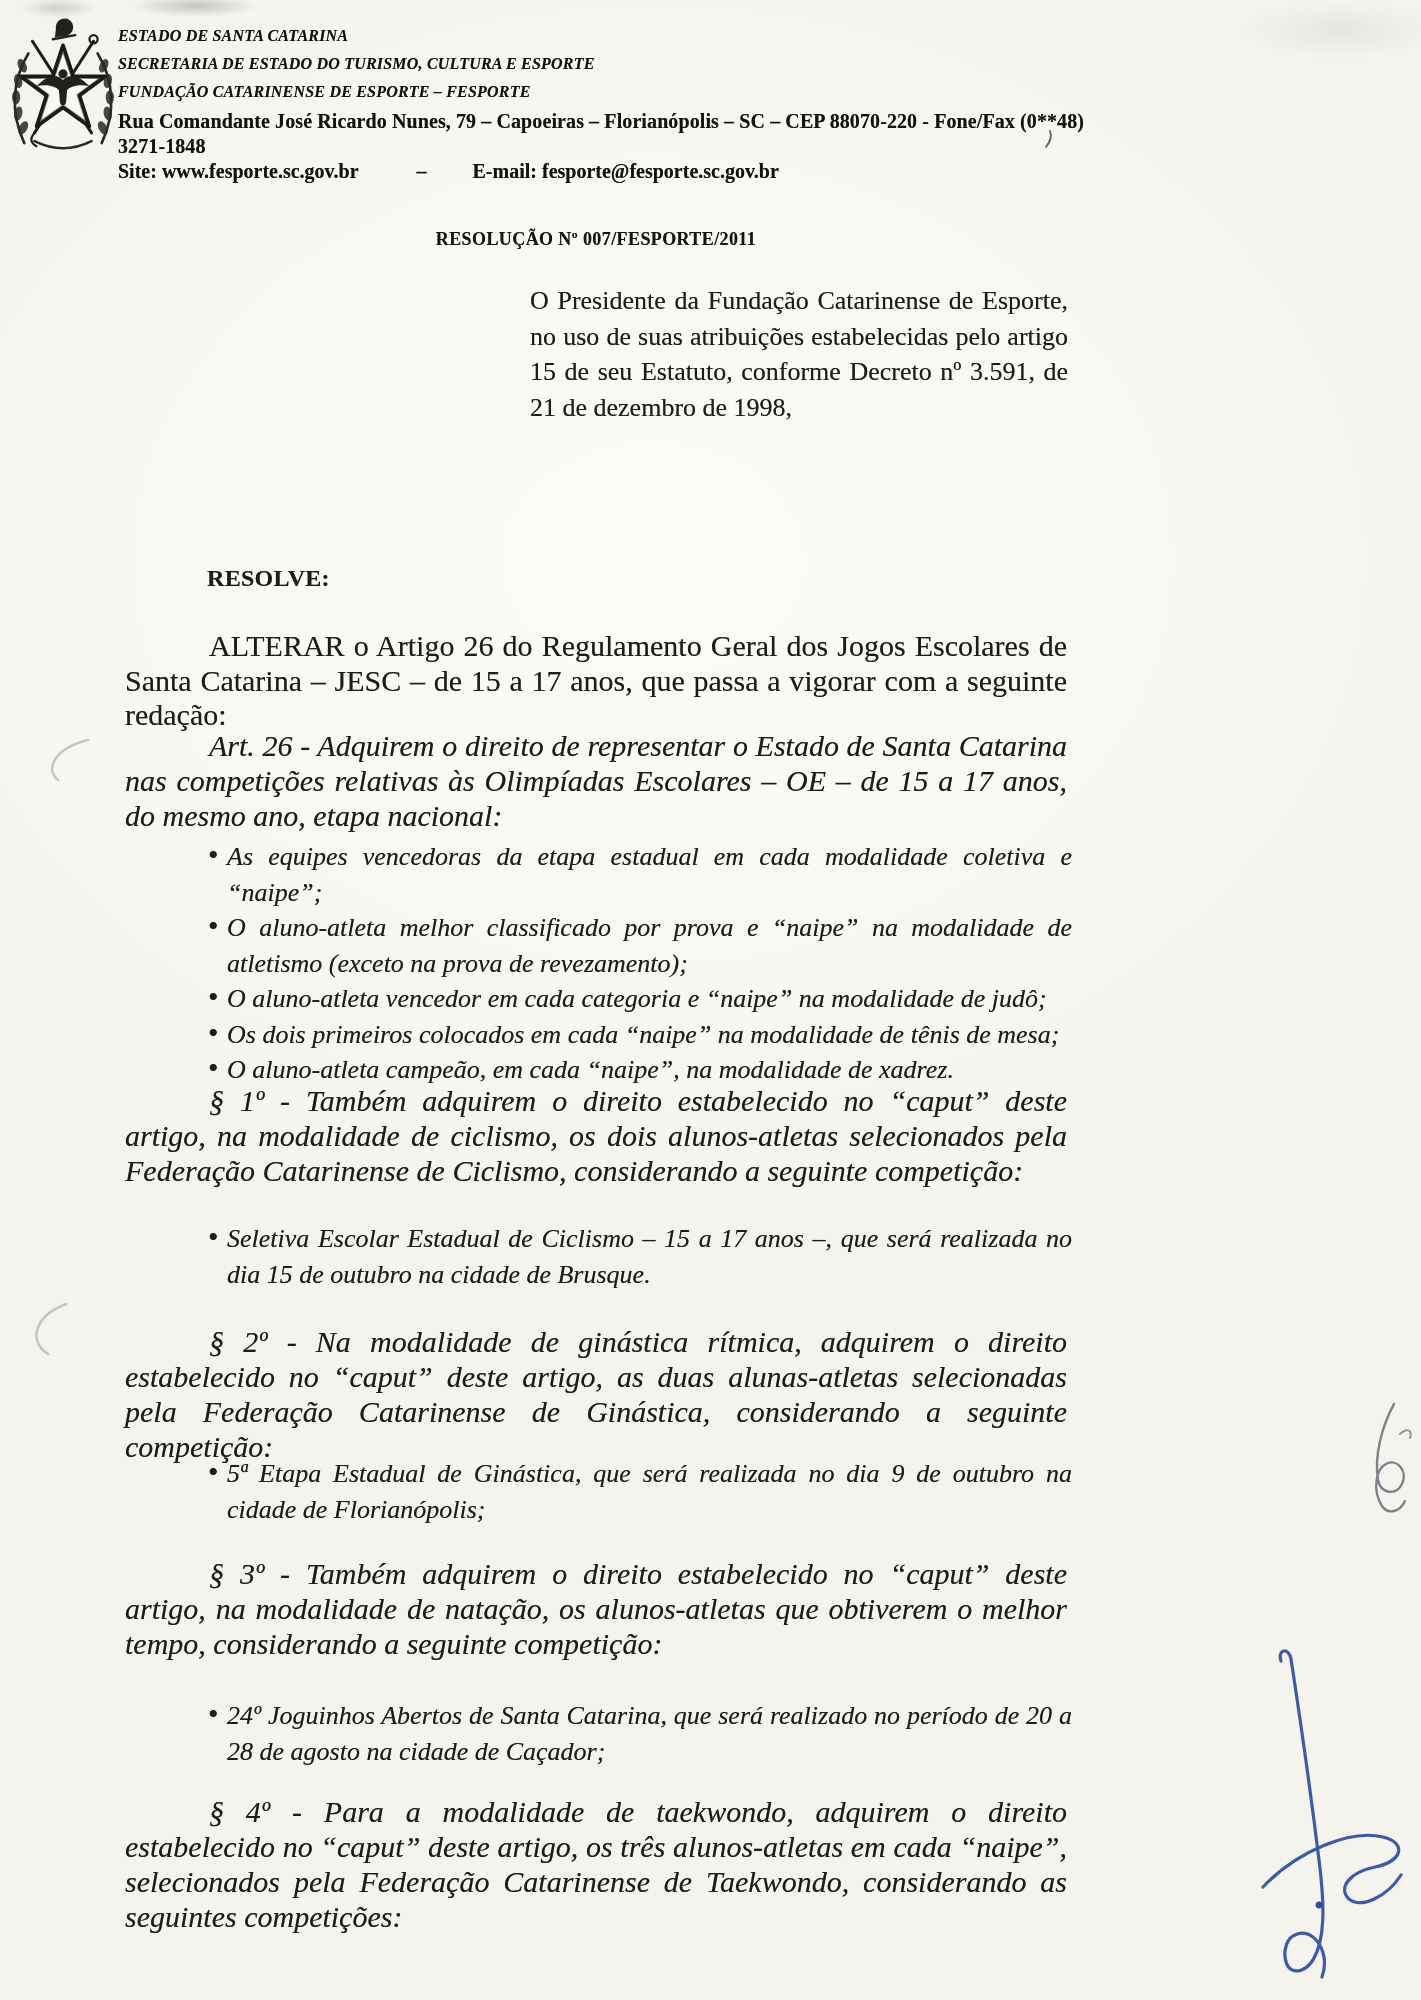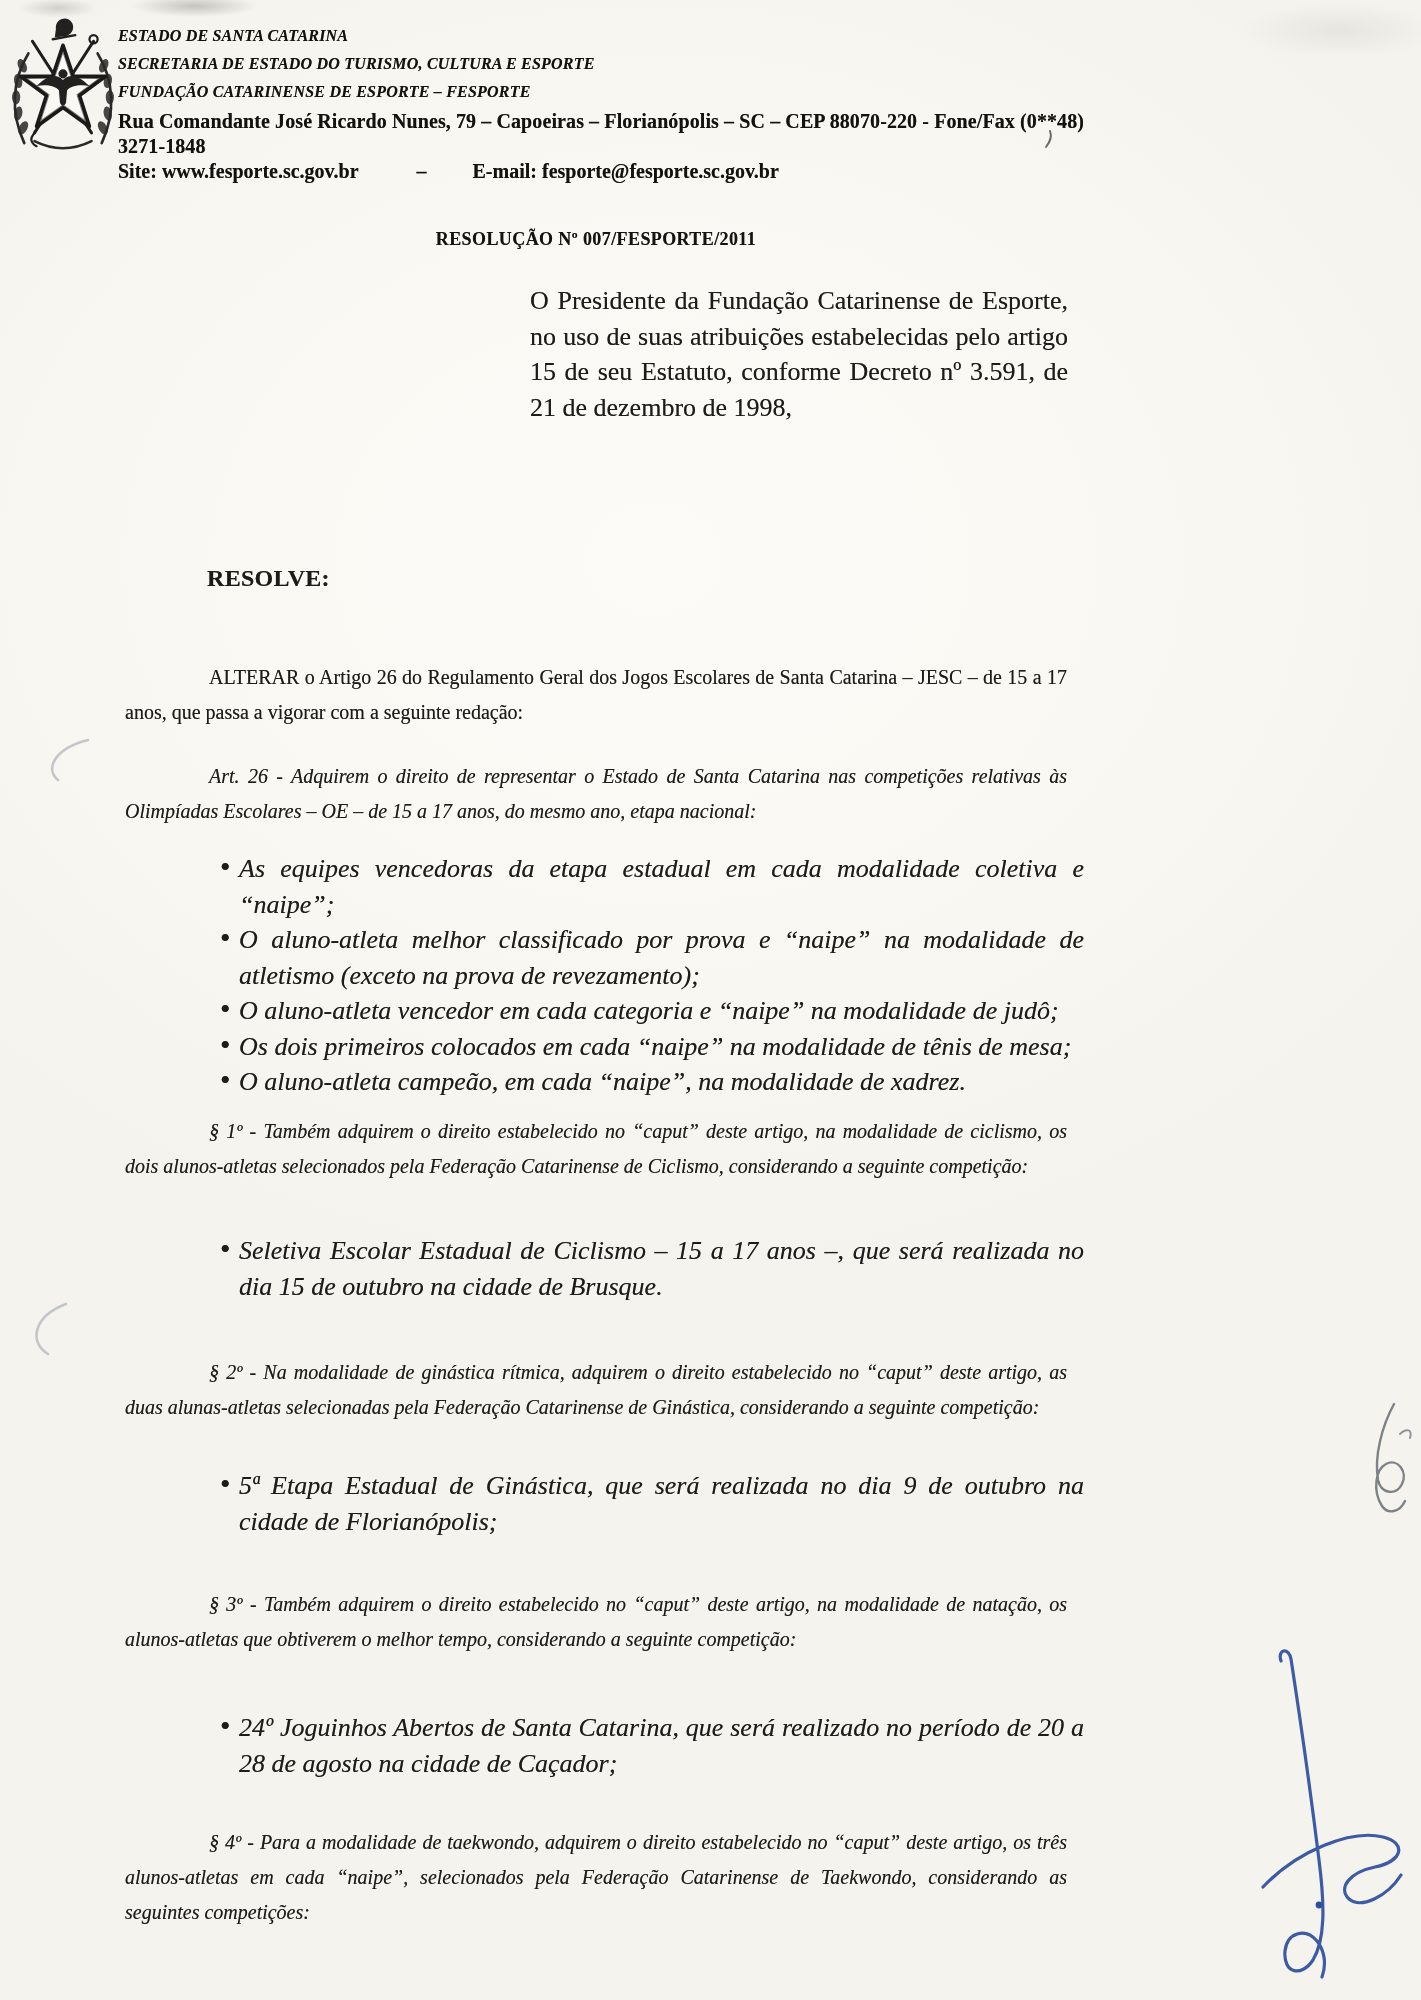--- a/index.html
+++ b/index.html
@@ -29,31 +29,31 @@
   .seal{position:absolute;left:8px;top:12px;width:110px;height:138px;}
 
   
   .title{position:absolute;left:125px;top:229px;width:942px;text-align:center;
          font-weight:700;font-size:18px;letter-spacing:.4px;color:#161412;}
 
   
   .preamble{position:absolute;left:530px;top:283px;width:538px;
             font-size:26px;line-height:35.5px;text-align:justify;}
   .resolve{position:absolute;left:207px;top:565px;font-size:24px;font-weight:700;letter-spacing:.3px;}
-  .p-block{position:absolute;left:125px;width:942px;font-size:20px;line-height:35px;
-           text-align:justify;text-indent:84px;margin-top:31px;}
+  .p-block{position:absolute;left:125px;width:942px;font-size:30px;line-height:35px;
+           text-align:justify;text-indent:84px;}
   .it{font-style:italic;}
   #alterar{top:629px;line-height:34.5px;}
   #art26{top:728px;}
   #par1{top:1083px;}
   #par2{top:1324px;}
   #par3{top:1556px;}
   #par4{top:1794px;}
 
-  .blist{position:absolute;left:204px;width:864px;margin:16px;padding:0;list-style:none;
+  .blist{position:absolute;left:204px;width:864px;margin:4px;padding:0;list-style:none;
          font-size:26px;line-height:35.5px;font-style:italic;text-align:justify;}
   .blist li{position:relative;padding-left:19px;}
   .blist li::before{content:"•";position:absolute;left:0;top:-2px;font-size:30px;font-style:normal;}
   #blist1{top:835px;}
   #blist2{top:1217px;}
   #blist3{top:1452px;}
   #blist4{top:1694px;}
 
   
   .mark{position:absolute;pointer-events:none;}

